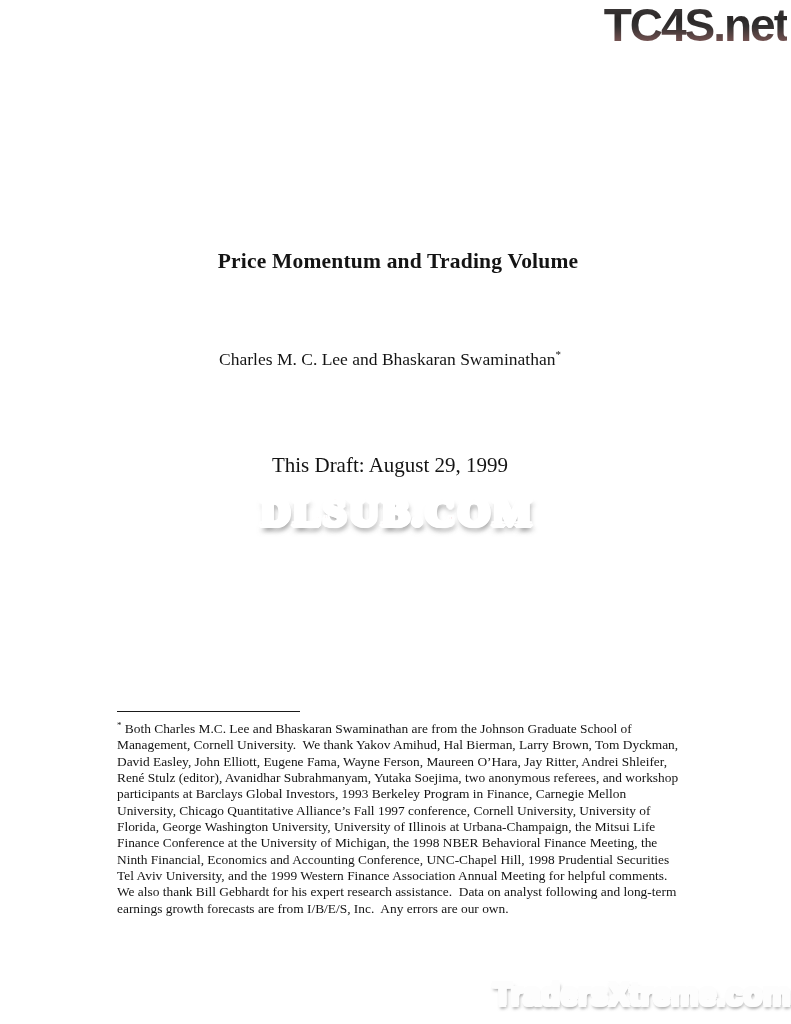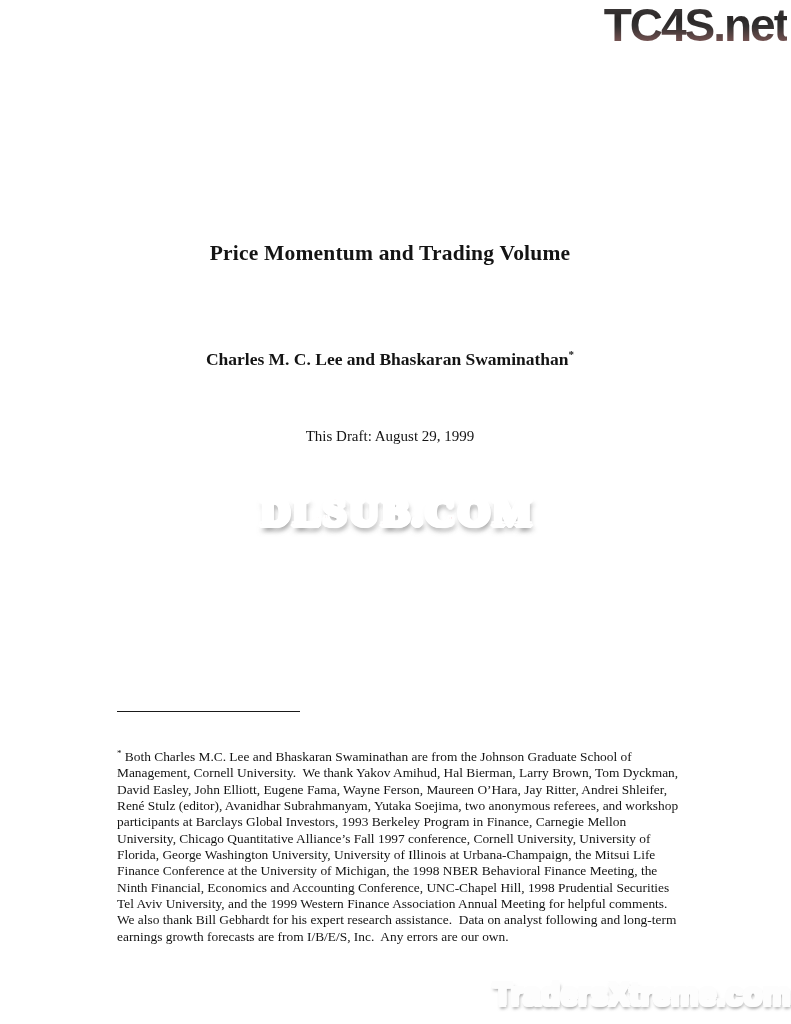--- a/index.html
+++ b/index.html
@@ -20,23 +20,23 @@
     font-size:46px;
     letter-spacing:-2px;
     background:linear-gradient(180deg,#4a4646 0%,#2b2828 38%,#323030 52%,#6e4f4e 78%,#a8908e 96%);
     -webkit-background-clip:text;background-clip:text;
     -webkit-text-fill-color:transparent;color:transparent;
   }
 
   
   .centerline{position:absolute;left:0;width:780px;text-align:center;}
   .title{top:241px;font-size:21.5px;font-weight:bold;letter-spacing:0.2px;}
-  .authors{top:349px;font-size:17.5px;font-weight:bold;}
+  .authors{top:349px;font-size:17.5px;font-weight:normal;}
   .authors sup{font-size:11px;vertical-align:super;line-height:0;}
-  .draft{top:428px;font-size:15px;}
+  .draft{top:453px;font-size:21px;}
 
   
   .dlsub{
     position:absolute;top:487px;left:0;width:795px;text-align:center;
     font-family:"Liberation Serif", serif;
     font-weight:bold;
     font-size:41px;
     letter-spacing:3px;
     background:linear-gradient(180deg,#ef6a6e 0%,#e4242f 30%,#cc121f 55%,#b60d19 78%,#d8414a 100%);
     -webkit-background-clip:text;background-clip:text;
@@ -48,21 +48,21 @@
       0 6px 5px rgba(110,110,110,0.55), 4px 5px 4px rgba(130,130,130,0.45);
   }
 
   
   .fn-rule{
     position:absolute;top:711px;left:117px;width:183px;height:0;
     border:none;border-top:1.4px solid #1a1a1a;margin:0;
   }
   .footnote{
     position:absolute;top:721px;left:117px;
-    font-size:13.4px;line-height:16.35px;margin-top:28px;
+    font-size:13.4px;line-height:16.35px;
   }
   .fline{white-space:pre;}
   .footnote sup{font-size:9px;vertical-align:super;line-height:0;}
 
   
   .txtreme{
     position:absolute;top:977px;right:0;
     font-family:"Liberation Sans", sans-serif;
     font-weight:bold;
     font-size:31px;
@@ -76,21 +76,21 @@
       0 4px 3px rgba(140,140,140,0.6), 3px 3px 3px rgba(150,150,150,0.5);
   }
 </style>
 </head>
 <body>
 
 <div class="page">
 
   <div class="tc4s">TC4S.net</div>
 
-  <h1 class="centerline title" style="margin:0;">Price Momentum and Trading Volume</h1>
+  <h1 class="centerline title" style="margin:8px;">Price Momentum and Trading Volume</h1>
 
   <div class="centerline authors"><span>Charles M. C. Lee and Bhaskaran Swaminathan</span><sup>*</sup></div>
 
   <div class="centerline draft">This Draft: August 29, 1999</div>
 
   <div class="dlsub">DLSUB.COM</div>
 
   <hr class="fn-rule">
 
   <div class="footnote">

